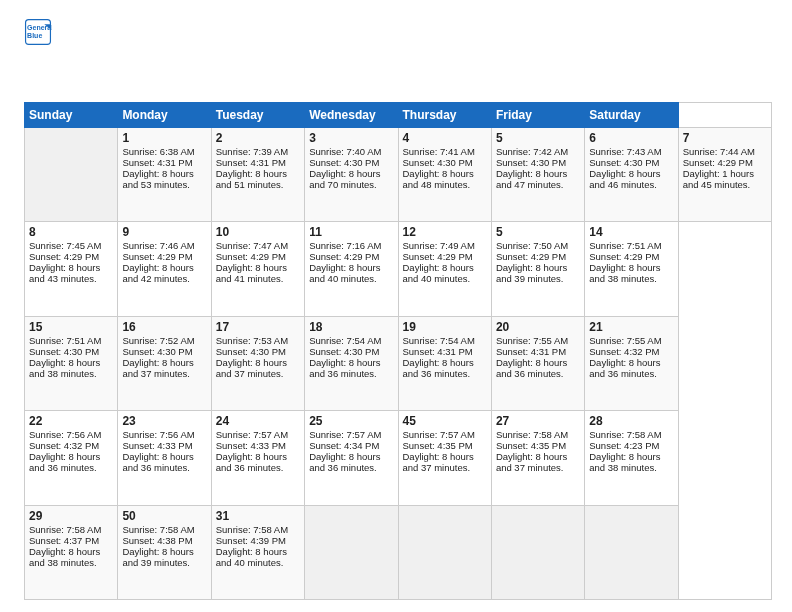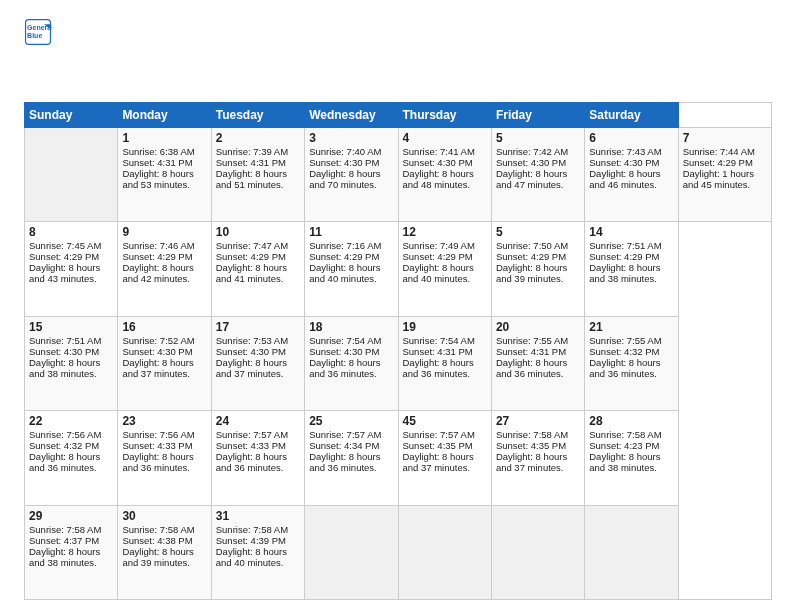--- a/index.html
+++ b/index.html
@@ -152,21 +152,21 @@
           <td><span class="day-num">22</span><span>Sunrise: 7:56 AM</span><br><span>Sunset: 4:32 PM</span><br><span>Daylight: 8 hours and 36 minutes.</span></td>
           <td><span class="day-num">23</span><span>Sunrise: 7:56 AM</span><br><span>Sunset: 4:33 PM</span><br><span>Daylight: 8 hours and 36 minutes.</span></td>
           <td><span class="day-num">24</span><span>Sunrise: 7:57 AM</span><br><span>Sunset: 4:33 PM</span><br><span>Daylight: 8 hours and 36 minutes.</span></td>
           <td><span class="day-num">25</span><span>Sunrise: 7:57 AM</span><br><span>Sunset: 4:34 PM</span><br><span>Daylight: 8 hours and 36 minutes.</span></td>
           <td><span class="day-num">45</span><span>Sunrise: 7:57 AM</span><br><span>Sunset: 4:35 PM</span><br><span>Daylight: 8 hours and 37 minutes.</span></td>
           <td><span class="day-num">27</span><span>Sunrise: 7:58 AM</span><br><span>Sunset: 4:35 PM</span><br><span>Daylight: 8 hours and 37 minutes.</span></td>
           <td><span class="day-num">28</span><span>Sunrise: 7:58 AM</span><br><span>Sunset: 4:23 PM</span><br><span>Daylight: 8 hours and 38 minutes.</span></td>
         </tr>
         <tr>
           <td><span class="day-num">29</span><span>Sunrise: 7:58 AM</span><br><span>Sunset: 4:37 PM</span><br><span>Daylight: 8 hours and 38 minutes.</span></td>
-          <td><span class="day-num">30</span><span>Sunrise: 7:58 AM</span><br><span>Sunset: 4:38 PM</span><br><span>Daylight: 8 hours and 39 minutes.</span></td>
+          <td><span class="day-num">50</span><span>Sunrise: 7:58 AM</span><br><span>Sunset: 4:38 PM</span><br><span>Daylight: 8 hours and 39 minutes.</span></td>
           <td><span class="day-num">31</span><span>Sunrise: 7:58 AM</span><br><span>Sunset: 4:39 PM</span><br><span>Daylight: 8 hours and 40 minutes.</span></td>
           <td class="empty-cell"></td>
           <td class="empty-cell"></td>
           <td class="empty-cell"></td>
           <td class="empty-cell"></td>
         </tr>
       </tbody>
   </table>
 </div>
 

